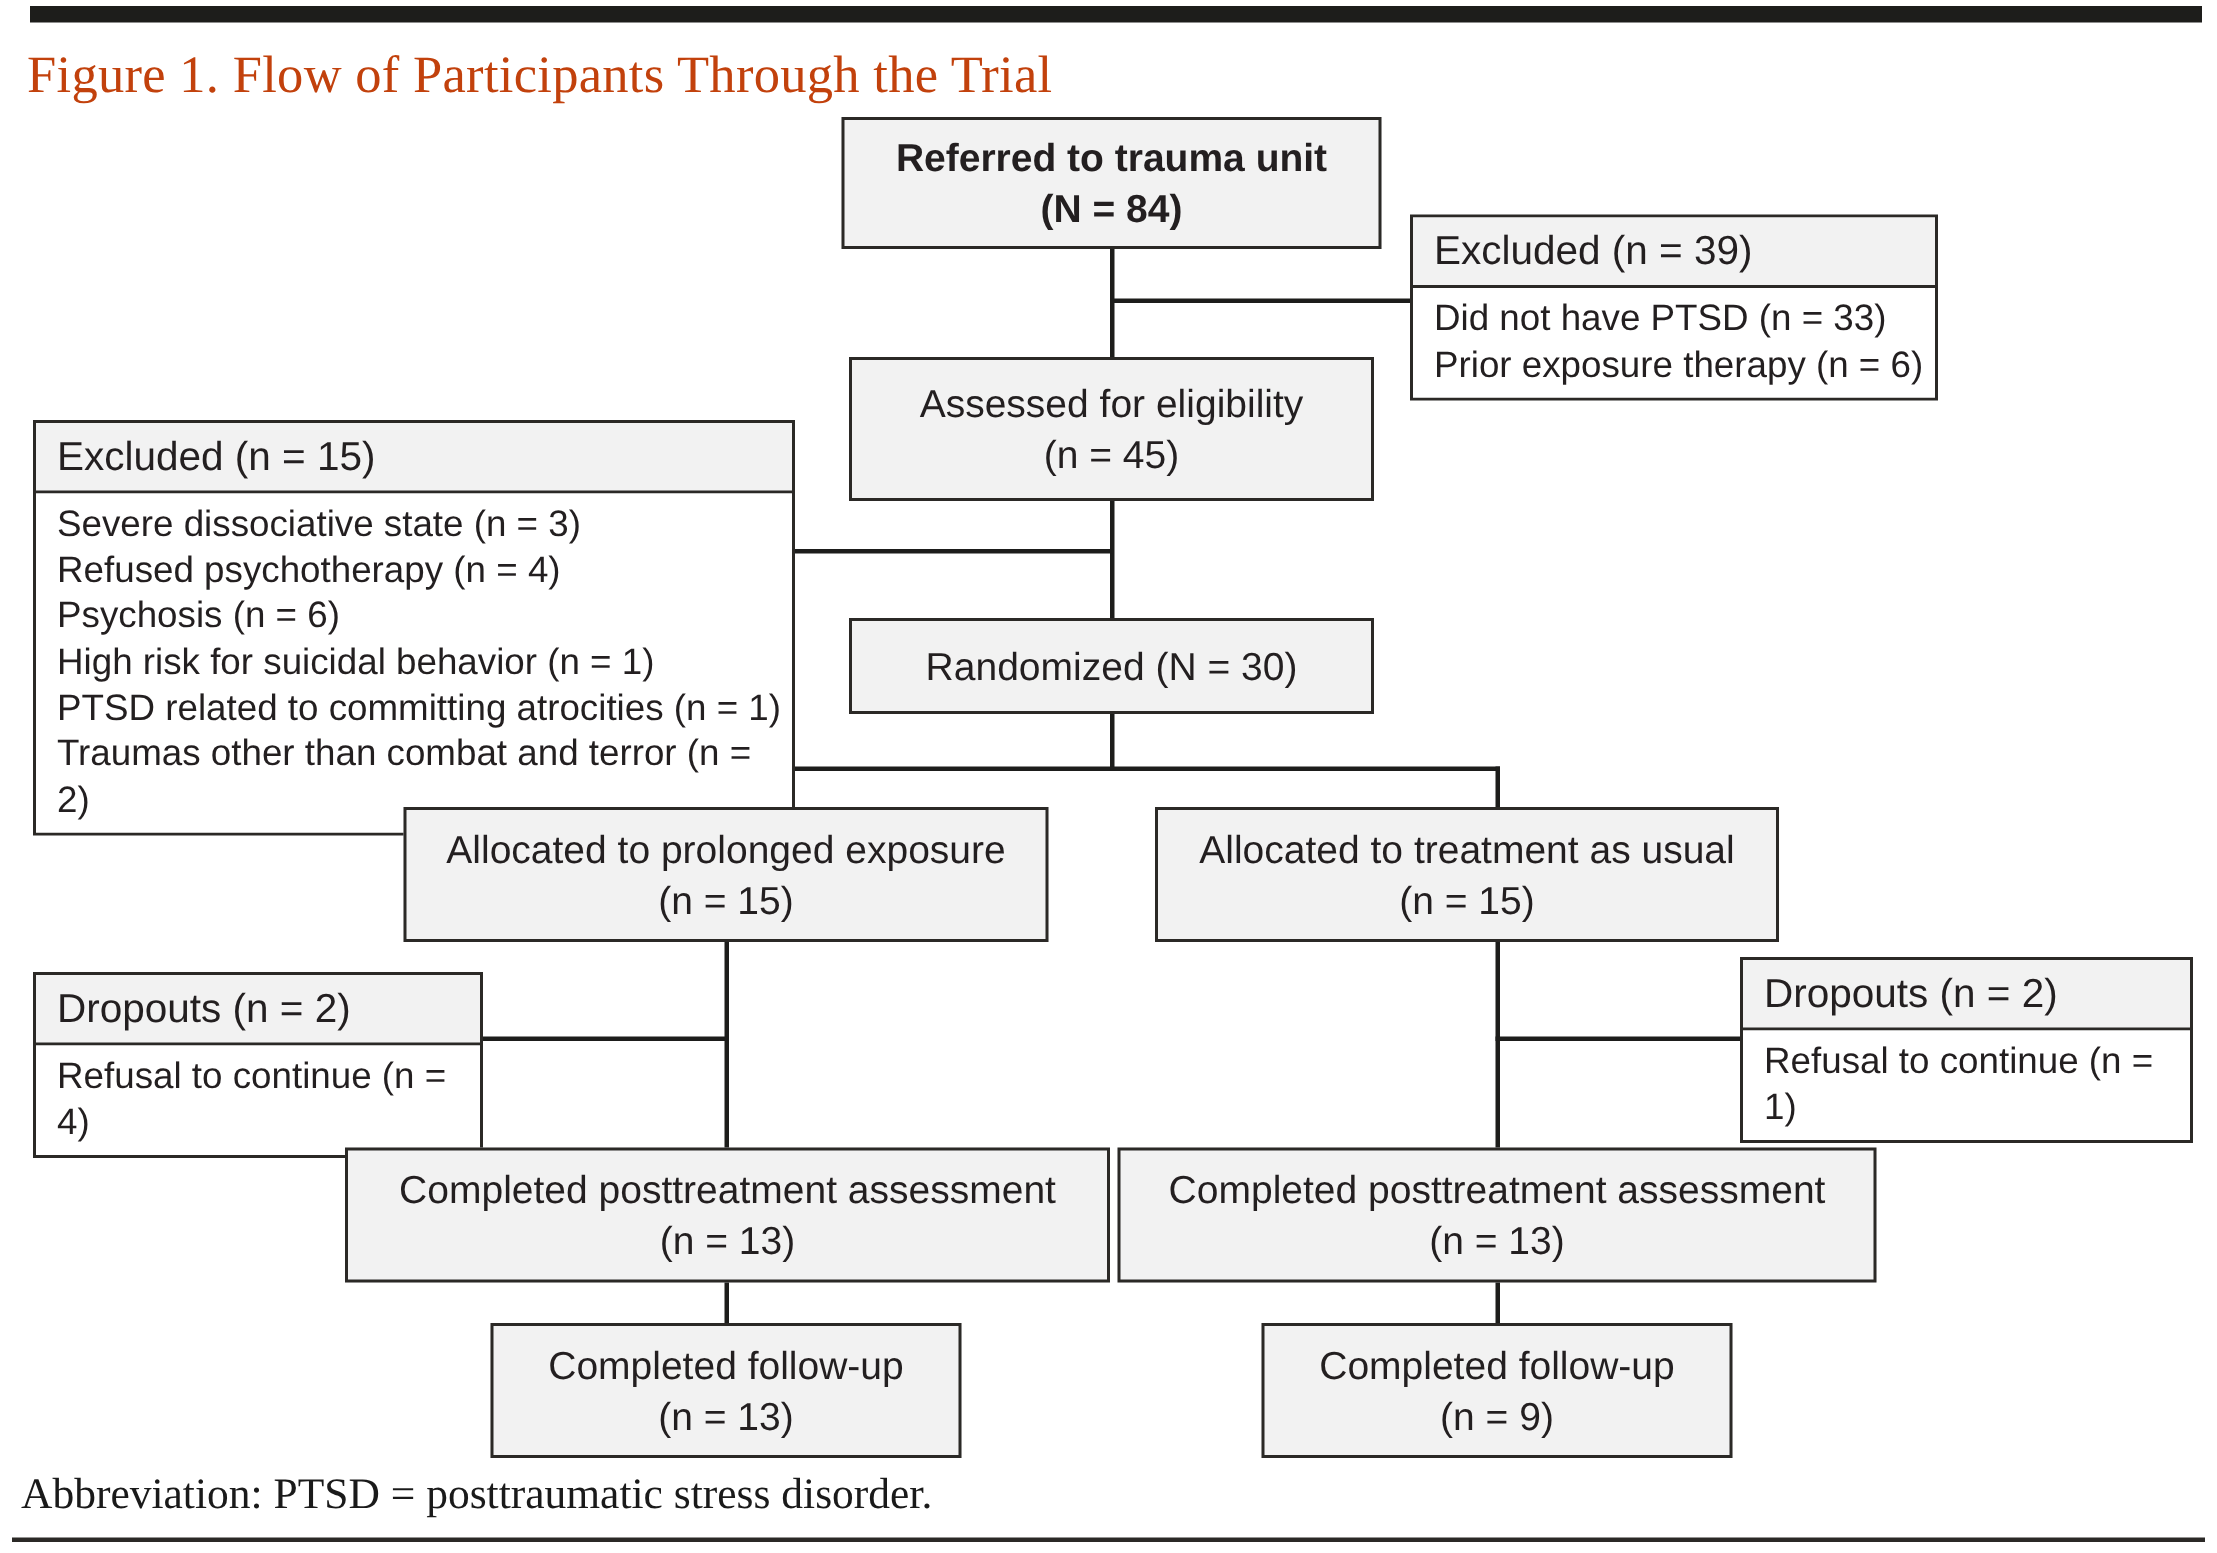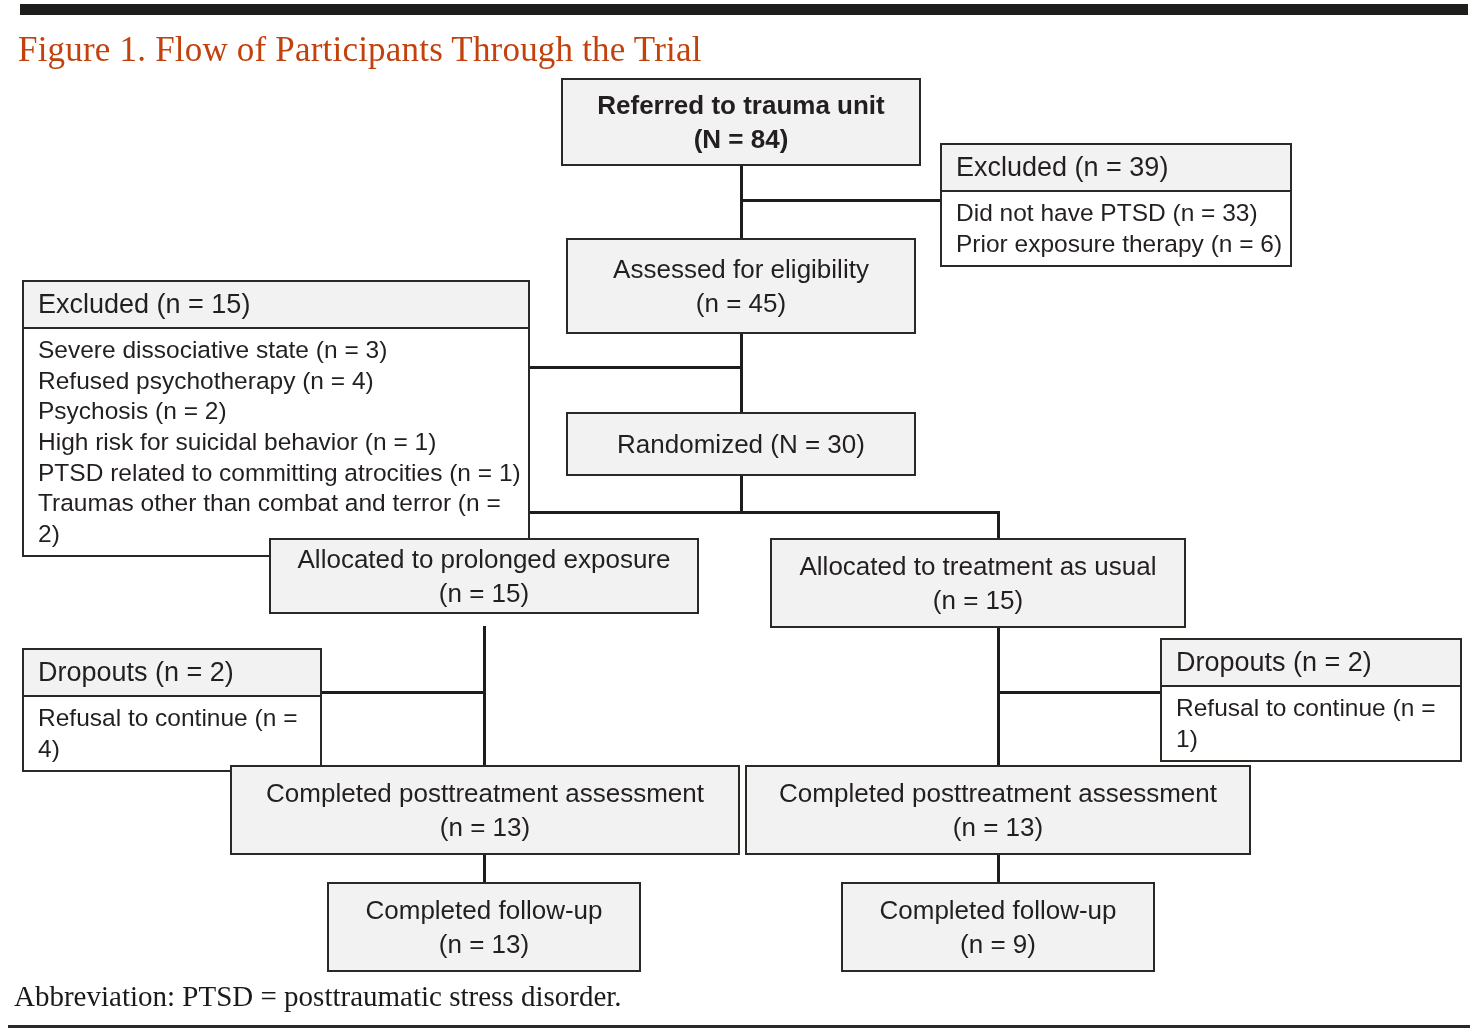--- a/index.html
+++ b/index.html
@@ -99,32 +99,32 @@
   <div class="box" style="left:566px; top:238px; width:350px; height:96px;">
     <div>Assessed for eligibility</div>
     <div>(n = 45)</div>
   </div>
 
   <div class="sidebox" style="left:22px; top:238px; width:508px;margin-top:42px;">
     <div class="hdr">Excluded (n = 15)</div>
     <div class="bdy">
       <div>Severe dissociative state (n = 3)</div>
       <div>Refused psychotherapy (n = 4)</div>
-      <div>Psychosis (n = 2)</div>
+      <div>Psychosis (n = 6)</div>
       <div>High risk for suicidal behavior (n = 1)</div>
       <div>PTSD related to committing atrocities (n = 1)</div>
       <div>Traumas other than combat and terror (n = 2)</div>
     </div>
   </div>
 
   <div class="box" style="left:566px; top:412px; width:350px; height:64px;">
     <div>Randomized (N = 30)</div>
   </div>
 
-  <div class="box" style="left:269px; top:538px; width:430px; height:76px;">
+  <div class="box" style="left:269px; top:538px; width:430px; height:90px;">
     <div>Allocated to prolonged exposure</div>
     <div>(n = 15)</div>
   </div>
 
   <div class="box" style="left:770px; top:538px; width:416px; height:90px;">
     <div>Allocated to treatment as usual</div>
     <div>(n = 15)</div>
   </div>
 
   <div class="sidebox" style="left:22px; top:648px; width:300px;">

